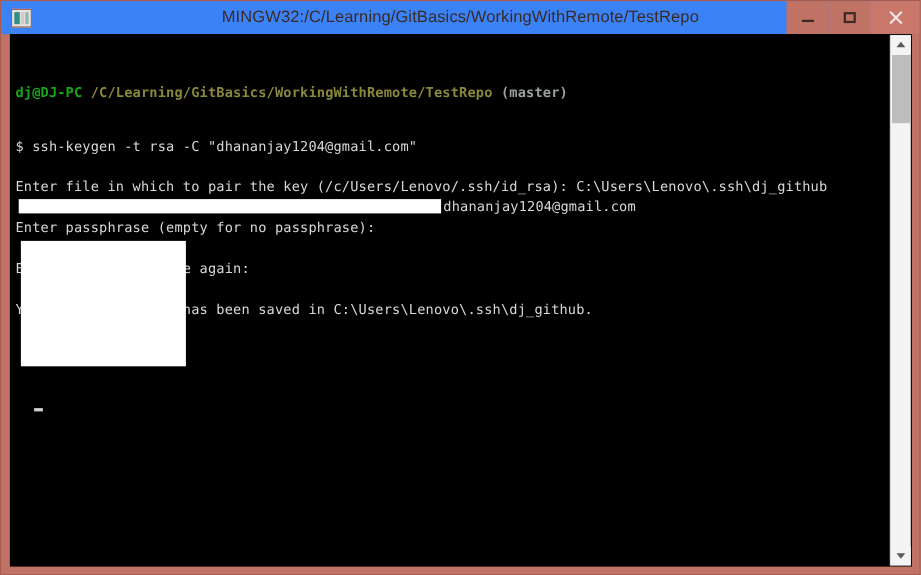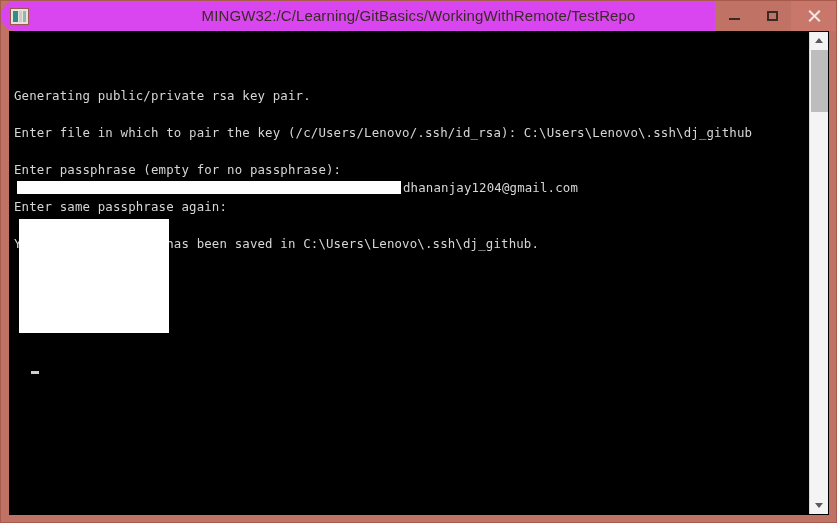--- a/index.html
+++ b/index.html
@@ -24,24 +24,23 @@
     box-sizing: border-box;
     border: 1px solid #a85a4d;
   }
 
   
   .titlebar {
     position: absolute;
     left: 0; top: 0;
     width: 835px;
     height: 30px;
-    background: #d946ef;
+    background: #3b82f6;
     display: flex;
     align-items: center;
-    border-radius: 15px;
   }
   .app-icon {
     position: absolute;
     left: 9px;
     top: 7px;
     width: 19px;
     height: 17px;
     background: #e8e2de;
     border: 1px solid #9c5a4e;
     box-sizing: border-box;
@@ -261,22 +260,23 @@
       </div>
       <div class="wbtn close">
         <span class="gl-close"></span>
       </div>
     </div>
   </div>
 
   <div class="term-wrap">
     <div class="term">
 
-
-      <div class="line c-white">Generating public/private rsa key pair.</div>
+      <div class="line"><span class="c-user">dj@DJ-PC</span><span class="c-path"> /C/Learning/GitBasics/WorkingWithRemote/TestRepo </span><span class="c-branch">(master)</span></div>
+
+      <div class="line c-white">$ ssh-keygen -t rsa -C "dhananjay1204@gmail.com"</div>
       <div class="line c-white">Enter file in which to pair the key (/c/Users/Lenovo/.ssh/id_rsa): C:\Users\Lenovo\.ssh\dj_github</div>
       <div class="line c-white">Enter passphrase (empty for no passphrase):</div>
       <div class="line c-white">Enter same passphrase again:</div>
       <div class="line c-white">Your identification has been saved in C:\Users\Lenovo\.ssh\dj_github.</div>
 
       <div class="spacer-line"></div>
 
       
 
       

